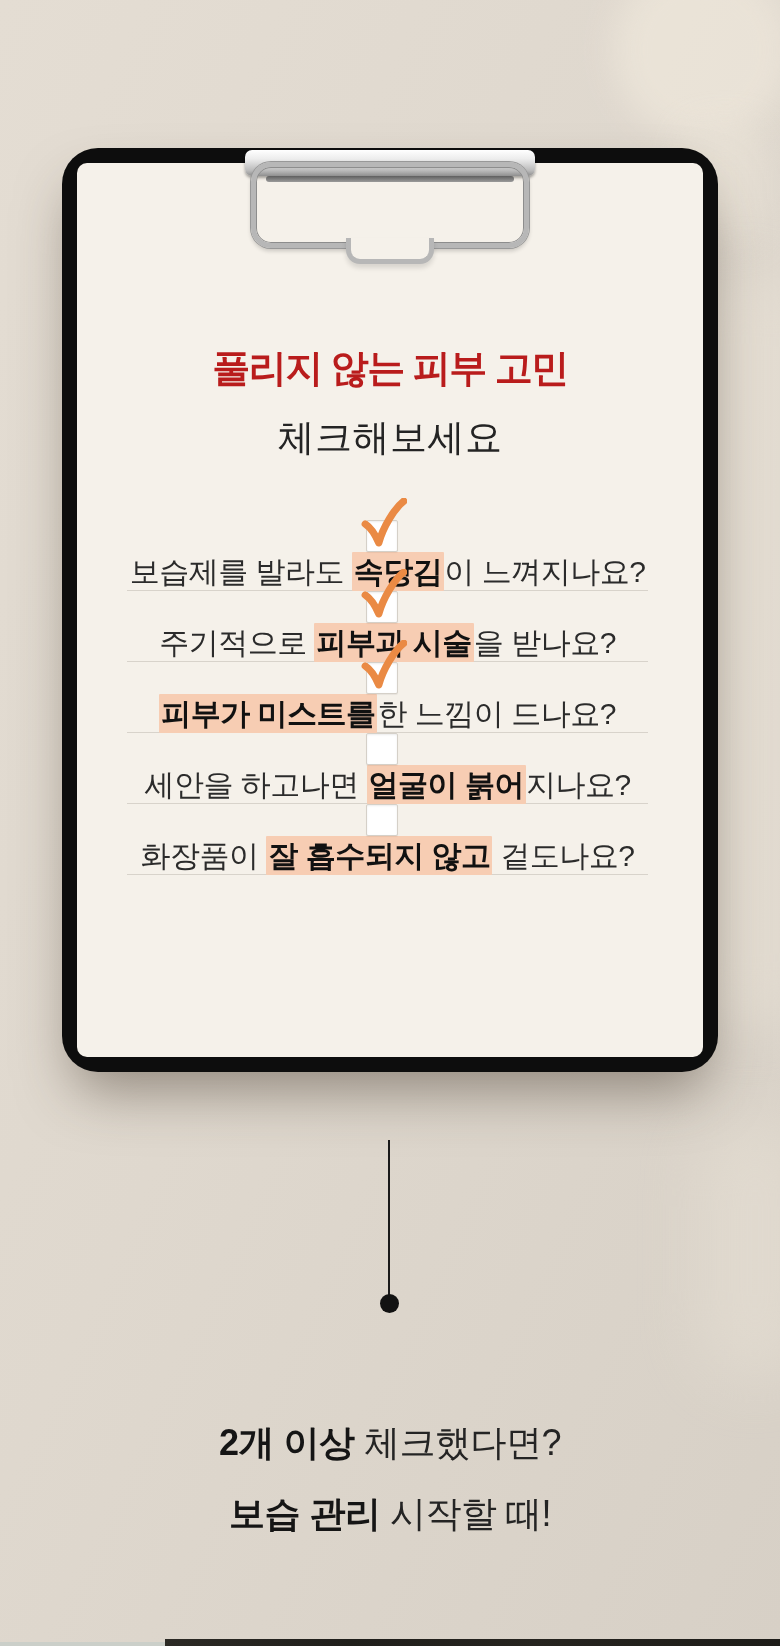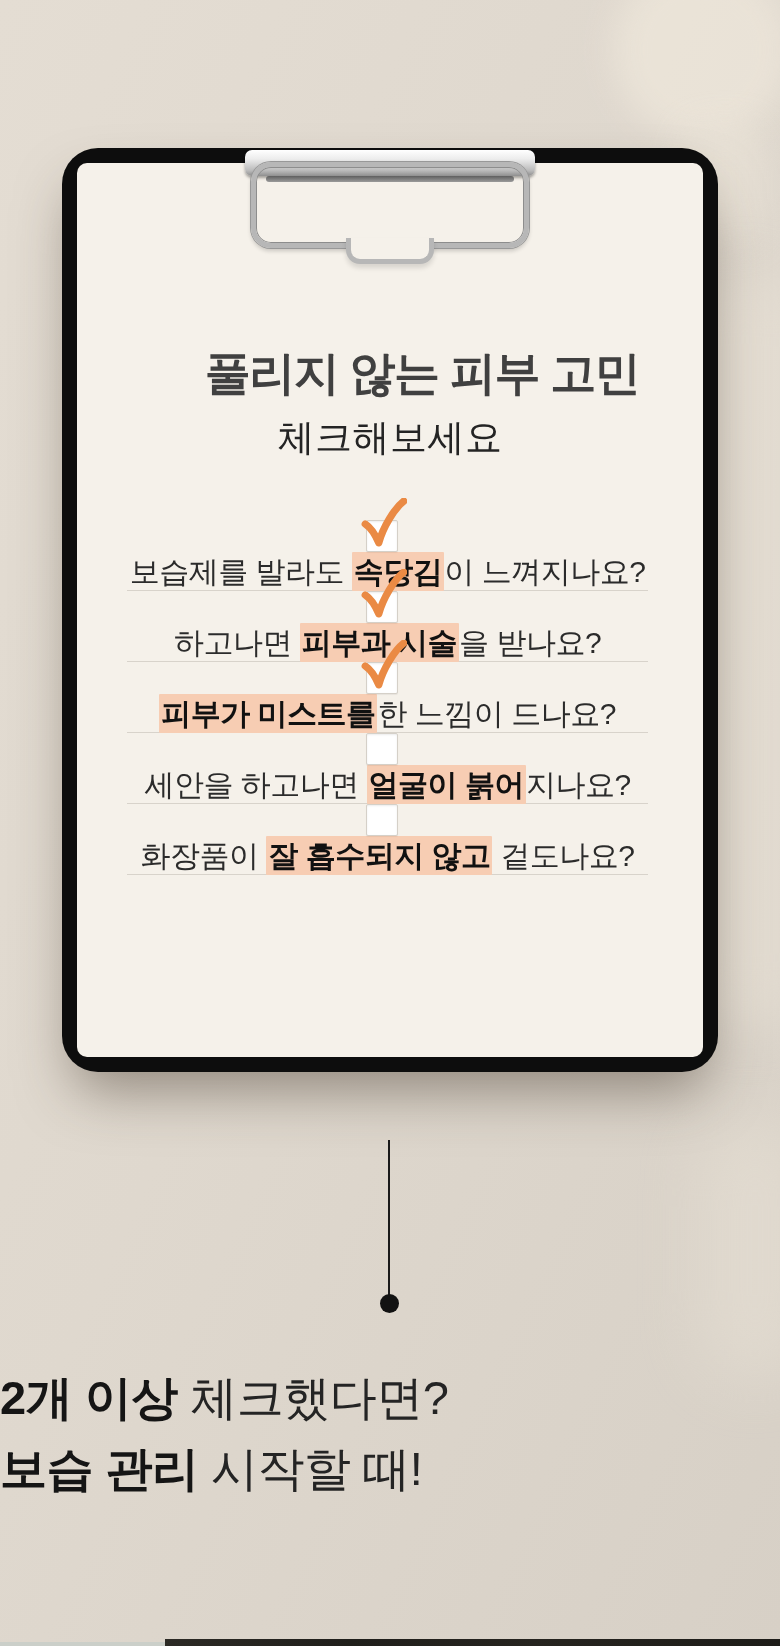--- a/index.html
+++ b/index.html
@@ -46,21 +46,21 @@
   .clip-notch{
     position:absolute;left:346px;top:238px;width:88px;height:26px;
     background:#f5f1ea;
     border-left:5px solid #b7b7b7;border-right:5px solid #b7b7b7;border-bottom:5px solid #b7b7b7;
     border-radius:0 0 14px 14px;
     box-shadow:0 4px 5px rgba(0,0,0,.12);
   }
   
   .title{
     position:absolute;top:180px;left:0;width:100%;text-align:center;
-    font-size:46px;font-weight:800;letter-spacing:-1.5px;color:#404040;margin-left:32px;
+    font-size:38px;font-weight:800;letter-spacing:-1.5px;color:#b91c1c;
   }
   .subtitle{
     position:absolute;top:250px;left:0;width:100%;text-align:center;
     font-size:37px;font-weight:400;letter-spacing:.5px;color:#242424;
   }
   .checklist{position:absolute;top:357px;left:50px;right:55px;}
   .row{
     position:relative;height:71px;display:flex;align-items:center;
     border-bottom:1px solid #d8d3cb;
     flex-direction:column;
@@ -76,22 +76,22 @@
   .row-text{font-size:30px;font-weight:400;color:#2b2b2b;letter-spacing:-.5px;white-space:nowrap;}
   .row-text .hl{
     font-weight:800;color:#111111;background:#f7cdb3;
     padding:3px 2px;border-radius:1px;
   }
   
   .connector-line{position:absolute;left:388px;top:1140px;width:2px;height:156px;background:#1a1a1a;}
   .connector-dot{position:absolute;left:380px;top:1294px;width:19px;height:19px;border-radius:50%;background:#121212;}
   
   .footer-text{
-    position:absolute;top:1362px;left:0;width:100%;text-align:left;
-    font-size:47px;line-height:71px;color:#1d1d1d;letter-spacing:-.5px;
+    position:absolute;top:1407px;left:0;width:100%;text-align:center;
+    font-size:36px;line-height:71px;color:#1d1d1d;letter-spacing:-.5px;
   }
   .footer-text .bold{font-weight:800;color:#151515;}
   .footer-text .rest{font-weight:400;color:#242424;}
   
   .bottom-strip{position:absolute;left:0;bottom:0;width:100%;height:7px;background:transparent;}
   .bottom-strip .strip-dark{position:absolute;left:165px;right:0;bottom:0;height:7px;background:linear-gradient(90deg,#2c2a25,#201f1b 30%,#26241f 60%,#1d1c18);}
   .bottom-strip .strip-light{position:absolute;left:0;bottom:0;width:165px;height:4px;background:#cbcfc9;}
 </style>
 </head>
 <body>
@@ -119,21 +119,21 @@
           <div class="row-text"><span class="seg">보습제를 발라도 </span><span class="seg hl">속당김</span><span class="seg">이 느껴지나요?</span></div>
         </div>
 
 
         <div class="row">
           <div class="checkbox checked">
             <svg class="check-icon" viewBox="0 0 44 48">
               <path d="M4 25 C 10 29, 14 36, 17 43 C 21 28, 32 10, 41 3" fill="none" stroke="#ea8a44" stroke-width="7" stroke-linecap="round" stroke-linejoin="round"></path>
             </svg>
           </div>
-          <div class="row-text"><span class="seg">하고나면 </span><span class="seg hl">피부과 시술</span><span class="seg">을 받나요?</span></div>
+          <div class="row-text"><span class="seg">주기적으로 </span><span class="seg hl">피부과 시술</span><span class="seg">을 받나요?</span></div>
         </div>
 
         <div class="row">
           <div class="checkbox checked">
             <svg class="check-icon" viewBox="0 0 44 48">
               <path d="M4 25 C 10 29, 14 36, 17 43 C 21 28, 32 10, 41 3" fill="none" stroke="#ea8a44" stroke-width="7" stroke-linecap="round" stroke-linejoin="round"></path>
             </svg>
           </div>
           <div class="row-text"><span class="seg"></span><span class="seg hl">피부가 미스트를</span><span class="seg">한 느낌이 드나요?</span></div>
         </div>

